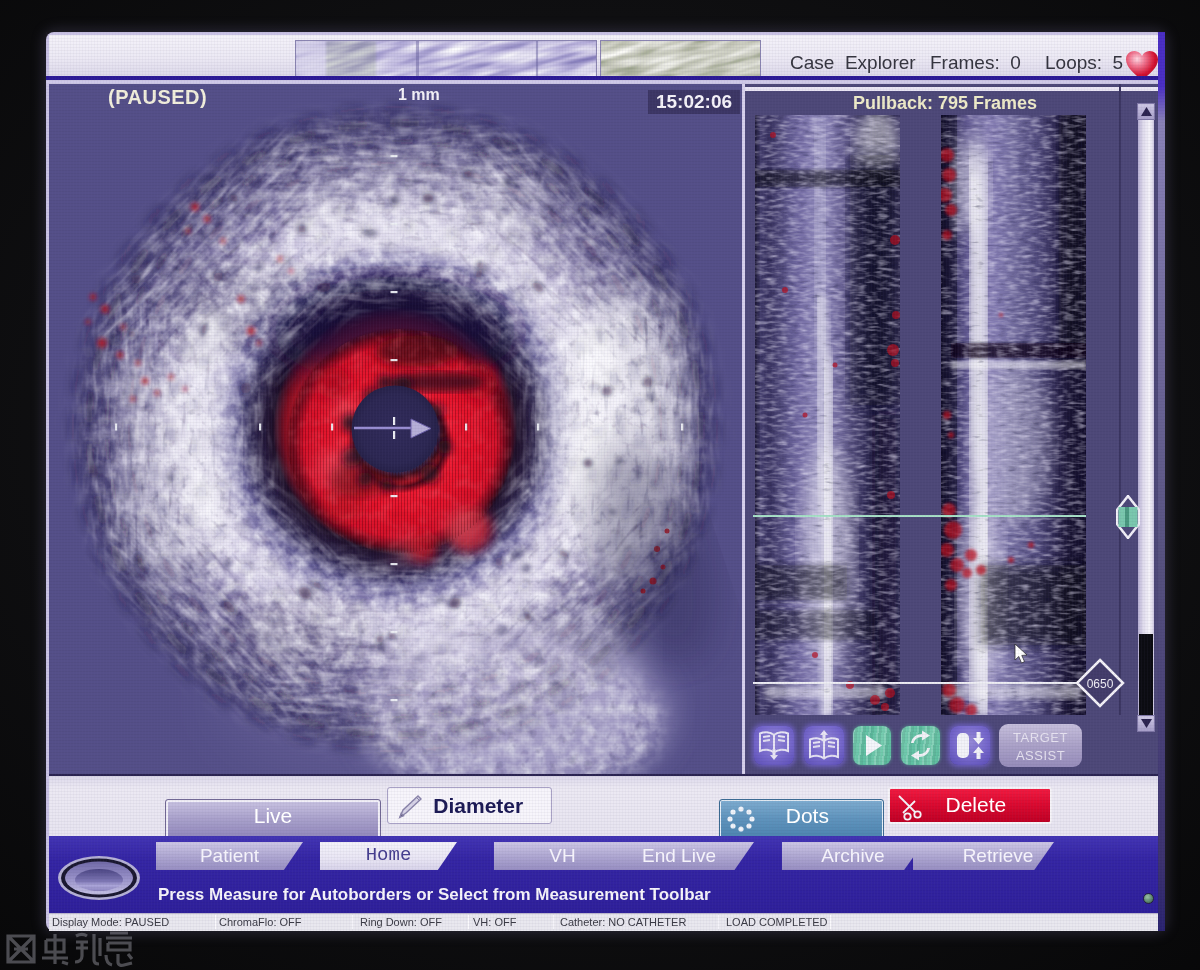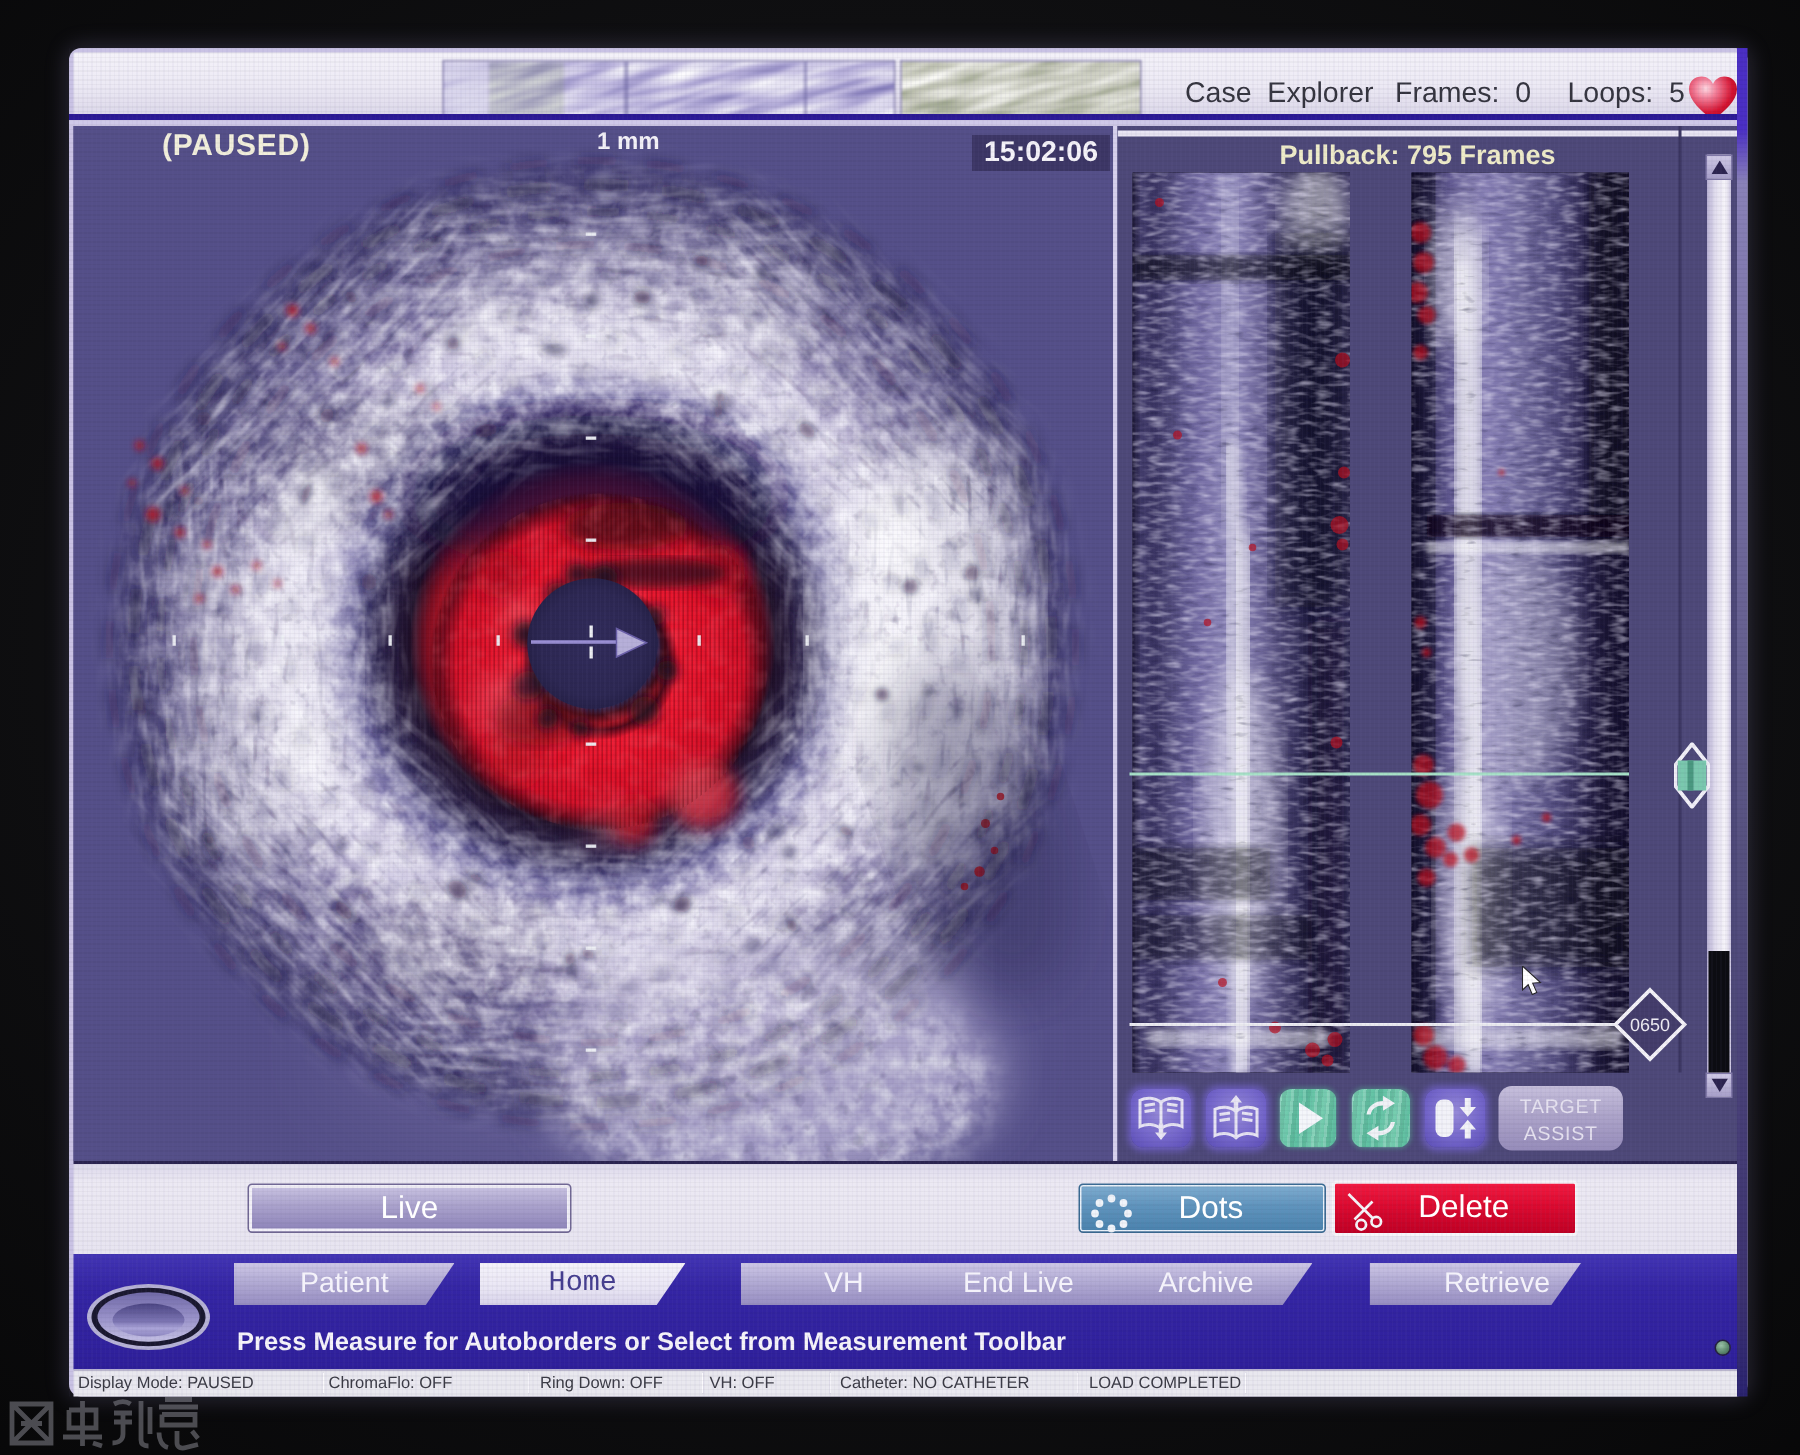--- a/index.html
+++ b/index.html
@@ -20,21 +20,21 @@
 #rpanel { position:absolute; left:696px; top:0px; width:413px; height:690px; background:#4d4878; overflow:hidden; }
 #btnstrip { position:absolute; left:3px; top:742px; width:1109px; height:62px; background:linear-gradient(180deg,#dcd8ea 0%, #ece9f3 20%, #e7e4f0 100%); border-top:2px solid #2a2350; }
 #bluebar { position:absolute; left:3px; top:804px; width:1109px; height:77px; background:linear-gradient(180deg,#4234b4 0%, #3425a4 30%, #2e1f9a 100%); }
 #statusbar { position:absolute; left:3px; top:881px; width:1109px; height:18px; background:#e9e8ef; border-top:1px solid #bab6cc; }
 .stxt { position:absolute; top:2px; font-size:11px; color:#3a3a44; white-space:nowrap; }
 .sdiv { position:absolute; top:1px; width:1px; height:14px; background:#a9a5bf; border-right:1px solid #fbfafd; }
 #paused { position:absolute; left:59px; top:2px; font-size:20px; font-weight:bold; color:#f2efdc; letter-spacing:0.5px; }
 #onemm { position:absolute; left:349px; top:2px; font-size:16px; font-weight:bold; color:#f4f2f8; }
 #clock { position:absolute; left:599px; top:6px; width:92px; height:24px; background:#3c3665; color:#f6f4fa; font-size:19px; font-weight:bold; text-align:center; line-height:24px; }
 #pbtitle { position:absolute; left:0px; top:9px; width:400px; text-align:center; font-size:18px; font-weight:bold; color:#efecc9; }
-.mbtn { position:absolute; top:13px; height:33px; border-radius:3px; color:#fff; font-size:21px; text-align:center; }
+.mbtn { position:absolute; top:23px; height:43px; border-radius:3px; color:#fff; font-size:21px; text-align:center; }
 .mlabel { position:relative; z-index:3; line-height:32px; }
 .tab { position:absolute; top:6px; height:28px; color:#f4f2fa; font-size:19px; text-align:center; line-height:27px; }
 .tab .bg { position:absolute; left:0; top:0; width:100%; height:100%; background:linear-gradient(180deg,#cdc7e6 0%,#b2abd4 45%,#978ec2 100%); filter:drop-shadow(3px 2px 2px rgba(18,10,70,0.55)); }
 .tab .lbl { position:relative; z-index:2; }
 #sbar { position:absolute; left:393px; top:19px; width:16px; height:629px; background:linear-gradient(90deg,#b9b2d4 0%,#e2deee 35%,#f6f4fa 75%,#cfc9e2 100%); }
 .sarrow { position:absolute; left:392px; width:18px; height:17px; background:linear-gradient(180deg,#cfc9e6,#a79fc9); border:1px solid #8078a8; display:flex; align-items:center; justify-content:center; }
 .tbtn { position:absolute; top:642px; width:40px; height:39px; border-radius:8px; }
 .tbtn.purple { background:radial-gradient(circle at 50% 40%, #968ad8 0%, #7668cc 55%, #5a4cb4 100%); box-shadow:0 0 5px 2px rgba(130,110,240,0.6); }
 .tbtn.teal { background:repeating-linear-gradient(95deg, rgba(255,255,255,0.18) 0 2px, rgba(0,0,0,0.06) 2px 5px, rgba(255,255,255,0.02) 5px 8px), linear-gradient(100deg,#7cd0b4 0%, #5bbfa0 40%, #74ccae 70%, #52b898 100%); box-shadow:0 0 3px 1px rgba(90,180,150,0.4); }
 #targetassist { position:absolute; left:254px; top:640px; width:83px; height:43px; border-radius:9px; background:linear-gradient(180deg,#c6bfdc 0%,#aba2c8 50%,#968cba 100%); color:#e6e2f0; font-size:13px; text-align:center; line-height:1.35; padding-top:5px; letter-spacing:0.5px; }
@@ -851,20 +851,30 @@
 </g>
 </svg>
           </div>
         <div id="targetassist">TARGET<br>ASSIST</div>
       </div>
     </div>
     <div id="btnstrip">
       <div class="mbtn" style="left:116px;width:216px;background:linear-gradient(180deg,#cbc5e3 0%,#aaa2cc 45%,#8c82b8 100%);border:1px solid #716894;box-shadow:inset 0 0 0 2px #f2f0f8;">
           <div class="mlabel">Live</div>
         </div>
+      <div class="mbtn" style="left:338px;top:11px;height:37px;width:165px;background:#f7f5fb;border:1px solid #a9a2c6;color:#1c1a55;font-weight:bold;">
+          <svg width="30" height="28" viewBox="0 0 30 28" style="position:absolute;left:6px;top:5px;">
+<g stroke="#8a84aa" stroke-width="1.4" fill="#d8d4e8">
+<path d="M6 24 L9 17 L24 3 L27 6 L12 20 Z"></path>
+<path d="M6 24 L9.5 22.8 L7.2 20.6 Z" fill="#4a4464"></path>
+</g>
+<path d="M22 4 L26 8" stroke="#8a84aa" stroke-width="1"></path>
+</svg>
+          <div class="mlabel" style="line-height:35px;">&nbsp;&nbsp;&nbsp;Diameter</div>
+        </div>
       <div class="mbtn" style="left:670px;width:165px;background:linear-gradient(180deg,#7fadd0 0%,#5f94bd 45%,#4a82ad 100%);border:1px solid #3a6a92;box-shadow:inset 0 0 0 1px #e8f0f8;">
           <svg width="30" height="28" viewBox="0 0 30 28" style="position:absolute;left:6px;top:5px;">
 <g fill="#f0f4fa">
 <circle cx="15" cy="4" r="2.6"></circle>
               <circle cx="23" cy="7" r="2.6"></circle>
               <circle cx="26" cy="14" r="2.6"></circle>
 <circle cx="23" cy="21" r="2.6"></circle>
               <circle cx="15" cy="24" r="2.6"></circle>
               <circle cx="7" cy="21" r="2.6"></circle>
 <circle cx="4" cy="14" r="2.6"></circle>
@@ -895,21 +905,21 @@
           <div class="lbl">Home</div>
         </div>
       <div class="tab" style="left:409px;width:137px;margin-left:36px;">
           <div class="bg" style="clip-path:polygon(0 0,100% 0,86% 100%,0 100%);"></div>
           <div class="lbl">VH</div>
         </div>
       <div class="tab" style="left:555px;width:150px;">
           <div class="bg" style="clip-path:polygon(0 0,100% 0,87% 100%,0 100%);"></div>
           <div class="lbl">End Live</div>
         </div>
-      <div class="tab" style="left:684px;width:142px;text-align:center;">
+      <div class="tab" style="left:733px;width:142px;text-align:center;">
           <div class="bg" style="clip-path:polygon(0 0,100% 0,86% 100%,0 100%);"></div>
           <div class="lbl">Archive</div>
         </div>
       <div class="tab" style="left:864px;width:141px;padding-left:29px;">
           <div class="bg" style="clip-path:polygon(0 0,100% 0,86% 100%,0 100%);"></div>
           <div class="lbl">Retrieve</div>
         </div>
       <div style="position:absolute;left:109px;top:49px;font-size:17px;font-weight:bold;color:#f6f4fa;">Press Measure for Autoborders or Select from Measurement Toolbar</div>
       <div style="position:absolute;left:8px;top:19px;"><svg width="84" height="46" viewBox="0 0 84 46">
 <defs>

